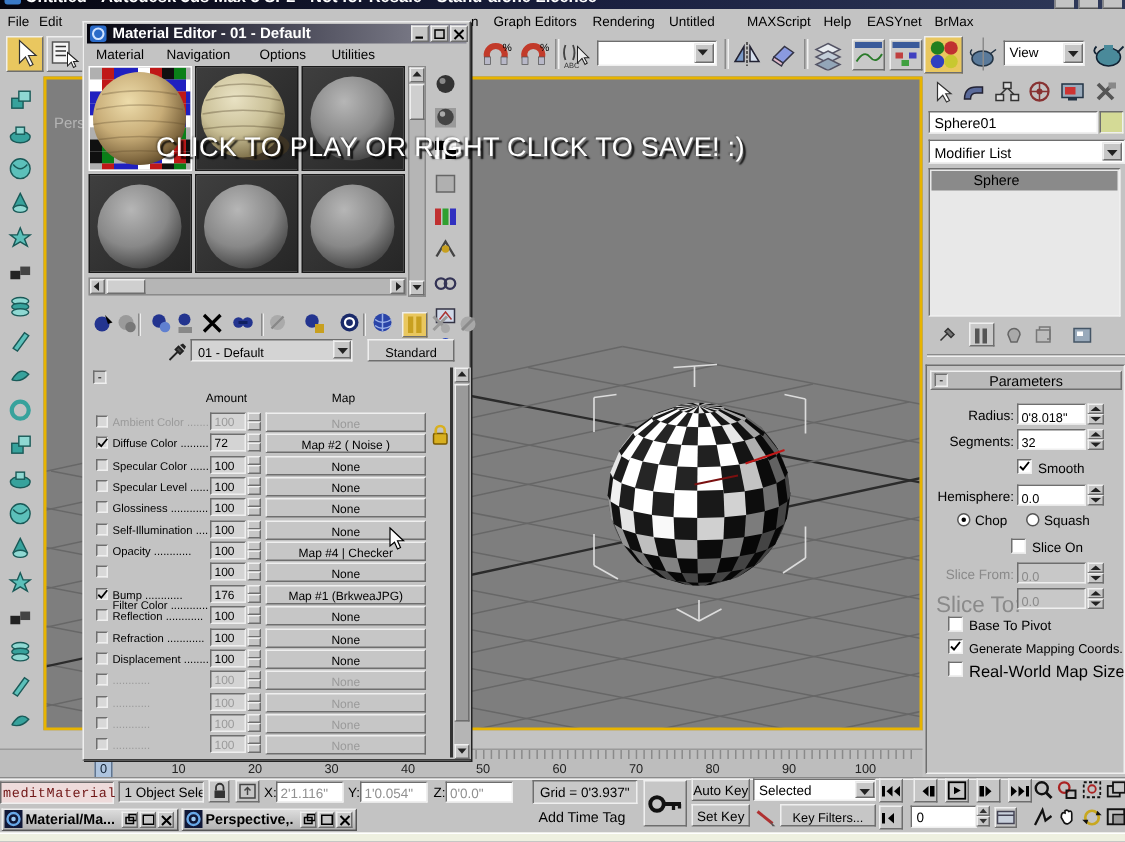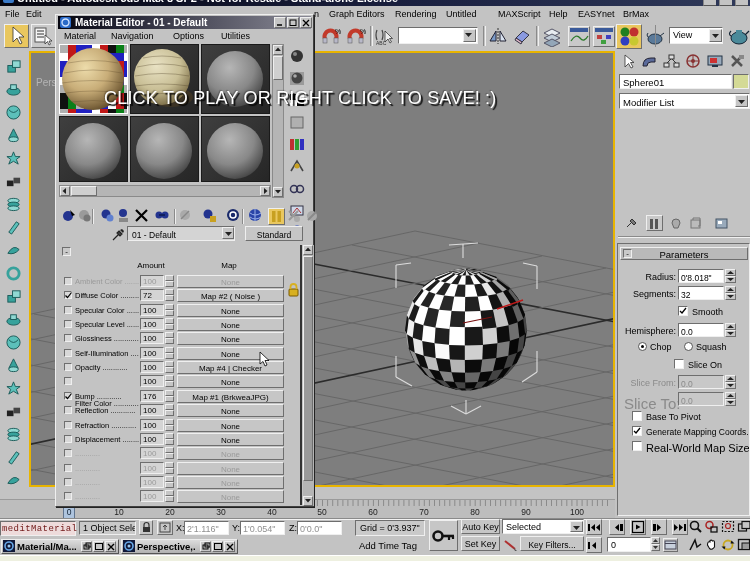--- a/index.html
+++ b/index.html
@@ -481,20 +481,23 @@
       </svg>
     </div>
     <div style="position:absolute;left:619px;top:74px;width:113px;height:15px;border-top:1px solid #6e6e6e;border-left:1px solid #6e6e6e;border-right:1px solid #efefef;border-bottom:1px solid #efefef;background:#fff;font-size:9.5px;padding:2px 0 0 3px;color:#000;">Sphere01</div>
     <div style="position:absolute;left:733px;top:74px;width:16px;height:15px;border-top:1px solid #6e6e6e;border-left:1px solid #6e6e6e;border-right:1px solid #efefef;border-bottom:1px solid #efefef;background:#d4da96;"></div>
     <div style="position:absolute;left:619px;top:93px;width:131px;height:16px;border-top:1px solid #6e6e6e;border-left:1px solid #6e6e6e;border-right:1px solid #efefef;border-bottom:1px solid #efefef;background:#fff;font-size:9.5px;padding:3px 0 0 3px;color:#000;">Modifier List</div>
     <div style="position:absolute;left:735px;top:95px;width:13px;height:12px;border-top:1px solid #efefef;border-left:1px solid #efefef;border-right:1px solid #6e6e6e;border-bottom:1px solid #6e6e6e;background:#c6c6c6;">
       <svg width="9" height="9" style="margin:1px 0 0 1px">
         <path d="M1 3 L8 3 L4.5 7 Z" fill="#222"></path>
       </svg>
     </div>
+    <div style="position:absolute;left:619px;top:112px;width:128px;height:99px;border-top:1px solid #6e6e6e;border-left:1px solid #6e6e6e;border-right:1px solid #efefef;border-bottom:1px solid #efefef;background:#e8e8e8;">
+      <div style="position:absolute;left:1px;top:1px;right:1px;height:13px;background:#8a8a8a;font-size:9.5px;color:#000;padding:1px 0 0 28px;">Sphere</div>
+    </div>
     <div style="position:absolute;left:624px;top:215px;width:17px;height:16px;">
       <svg width="15" height="15">
         <path d="M3 12 L8 7 M8 4 L12 8 L10 10 L6 6 Z" stroke="#333" fill="#777"></path>
       </svg>
     </div>
     <div style="position:absolute;left:646px;top:215px;width:17px;height:16px;border-top:1px solid #efefef;border-left:1px solid #efefef;border-right:1px solid #6e6e6e;border-bottom:1px solid #6e6e6e;background:#c9c9c9;">
       <svg width="15" height="15">
         <rect x="3" y="3" width="3" height="10" fill="#555"></rect>
         <rect x="8" y="3" width="3" height="10" fill="#555"></rect>
       </svg>

